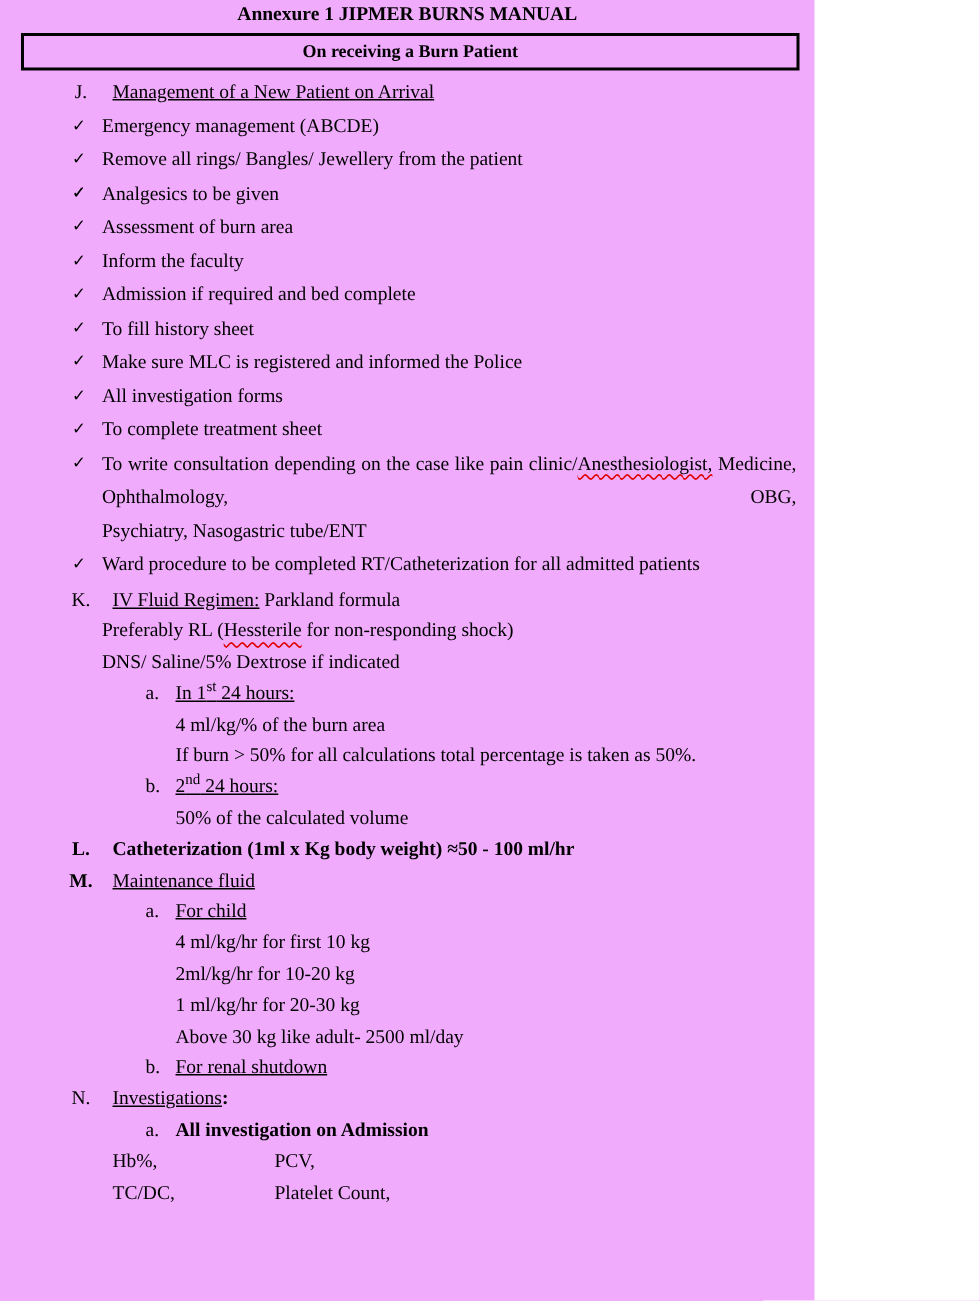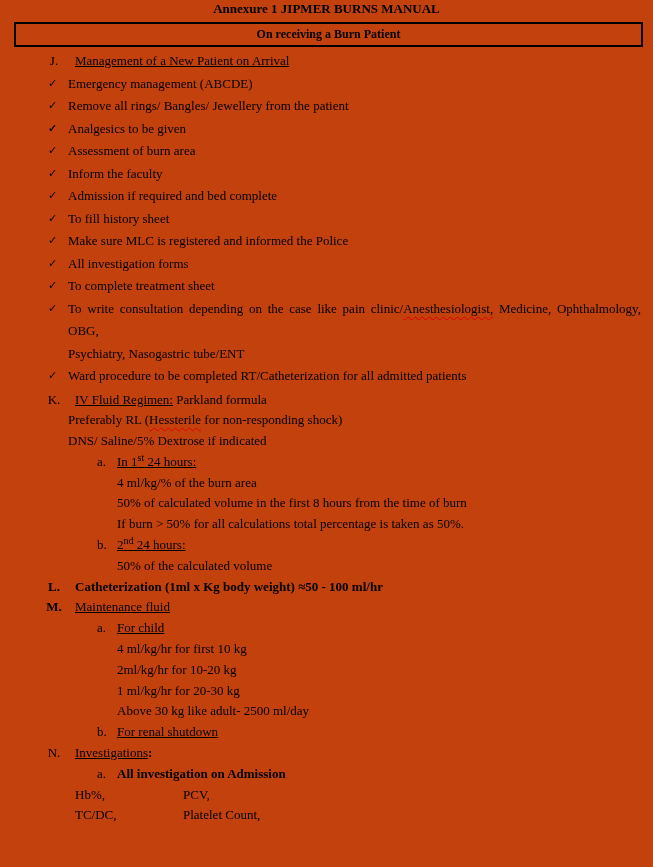--- a/index.html
+++ b/index.html
@@ -2,23 +2,23 @@
 <html style="--text: #000000; --spellcheck-underline: #e00000;"><head>
 <meta charset="utf-8">
 <style>
   html, body {
     margin: 0;
     padding: 0;
     background: #ffffff;
   }
   .doc {
     position: relative;
-    width: 653px;
+    width: 543px;
     height: 867px;
-    background: #c2410c;
+    background: #f0abfc;
     color: var(--text, #000);
     font-family: "Liberation Serif", "DejaVu Serif", serif;
     font-size: 13px;
     overflow: hidden;
     box-sizing: border-box;
   }
   .top-title {
     text-align: center;
     font-weight: bold;
     line-height: 16px;
@@ -185,21 +185,20 @@
       <span class="head-bu">IV Fluid Regimen:</span><span> Parkland formula</span>
     </div>
     <div class="plain-line"><span>Preferably RL (</span><span class="misspell">Hessterile</span><span> for non-responding shock)</span></div>
     <div class="plain-line">DNS/ Saline/5% Dextrose if indicated</div>
 
     <div class="sub-line">
       <span class="sletter">a.</span>
       <span class="head-bu"><span>In 1</span><sup>st</sup><span> 24 hours:</span></span>
     </div>
     <div class="sub-line">4 ml/kg/% of the burn area</div>
-    <div class="sub-line">50% of calculated volume in the first 8 hours from the time of burn</div>
     <div class="sub-line">If burn &gt; 50% for all calculations total percentage is taken as 50%.</div>
 
     <div class="sub-line">
       <span class="sletter">b.</span>
       <span class="head-bu"><span>2</span><sup>nd</sup><span> 24 hours:</span></span>
     </div>
     <div class="sub-line">50% of the calculated volume</div>
 
     <div class="sec-line sec-l">
       <span class="letter">L.</span>

